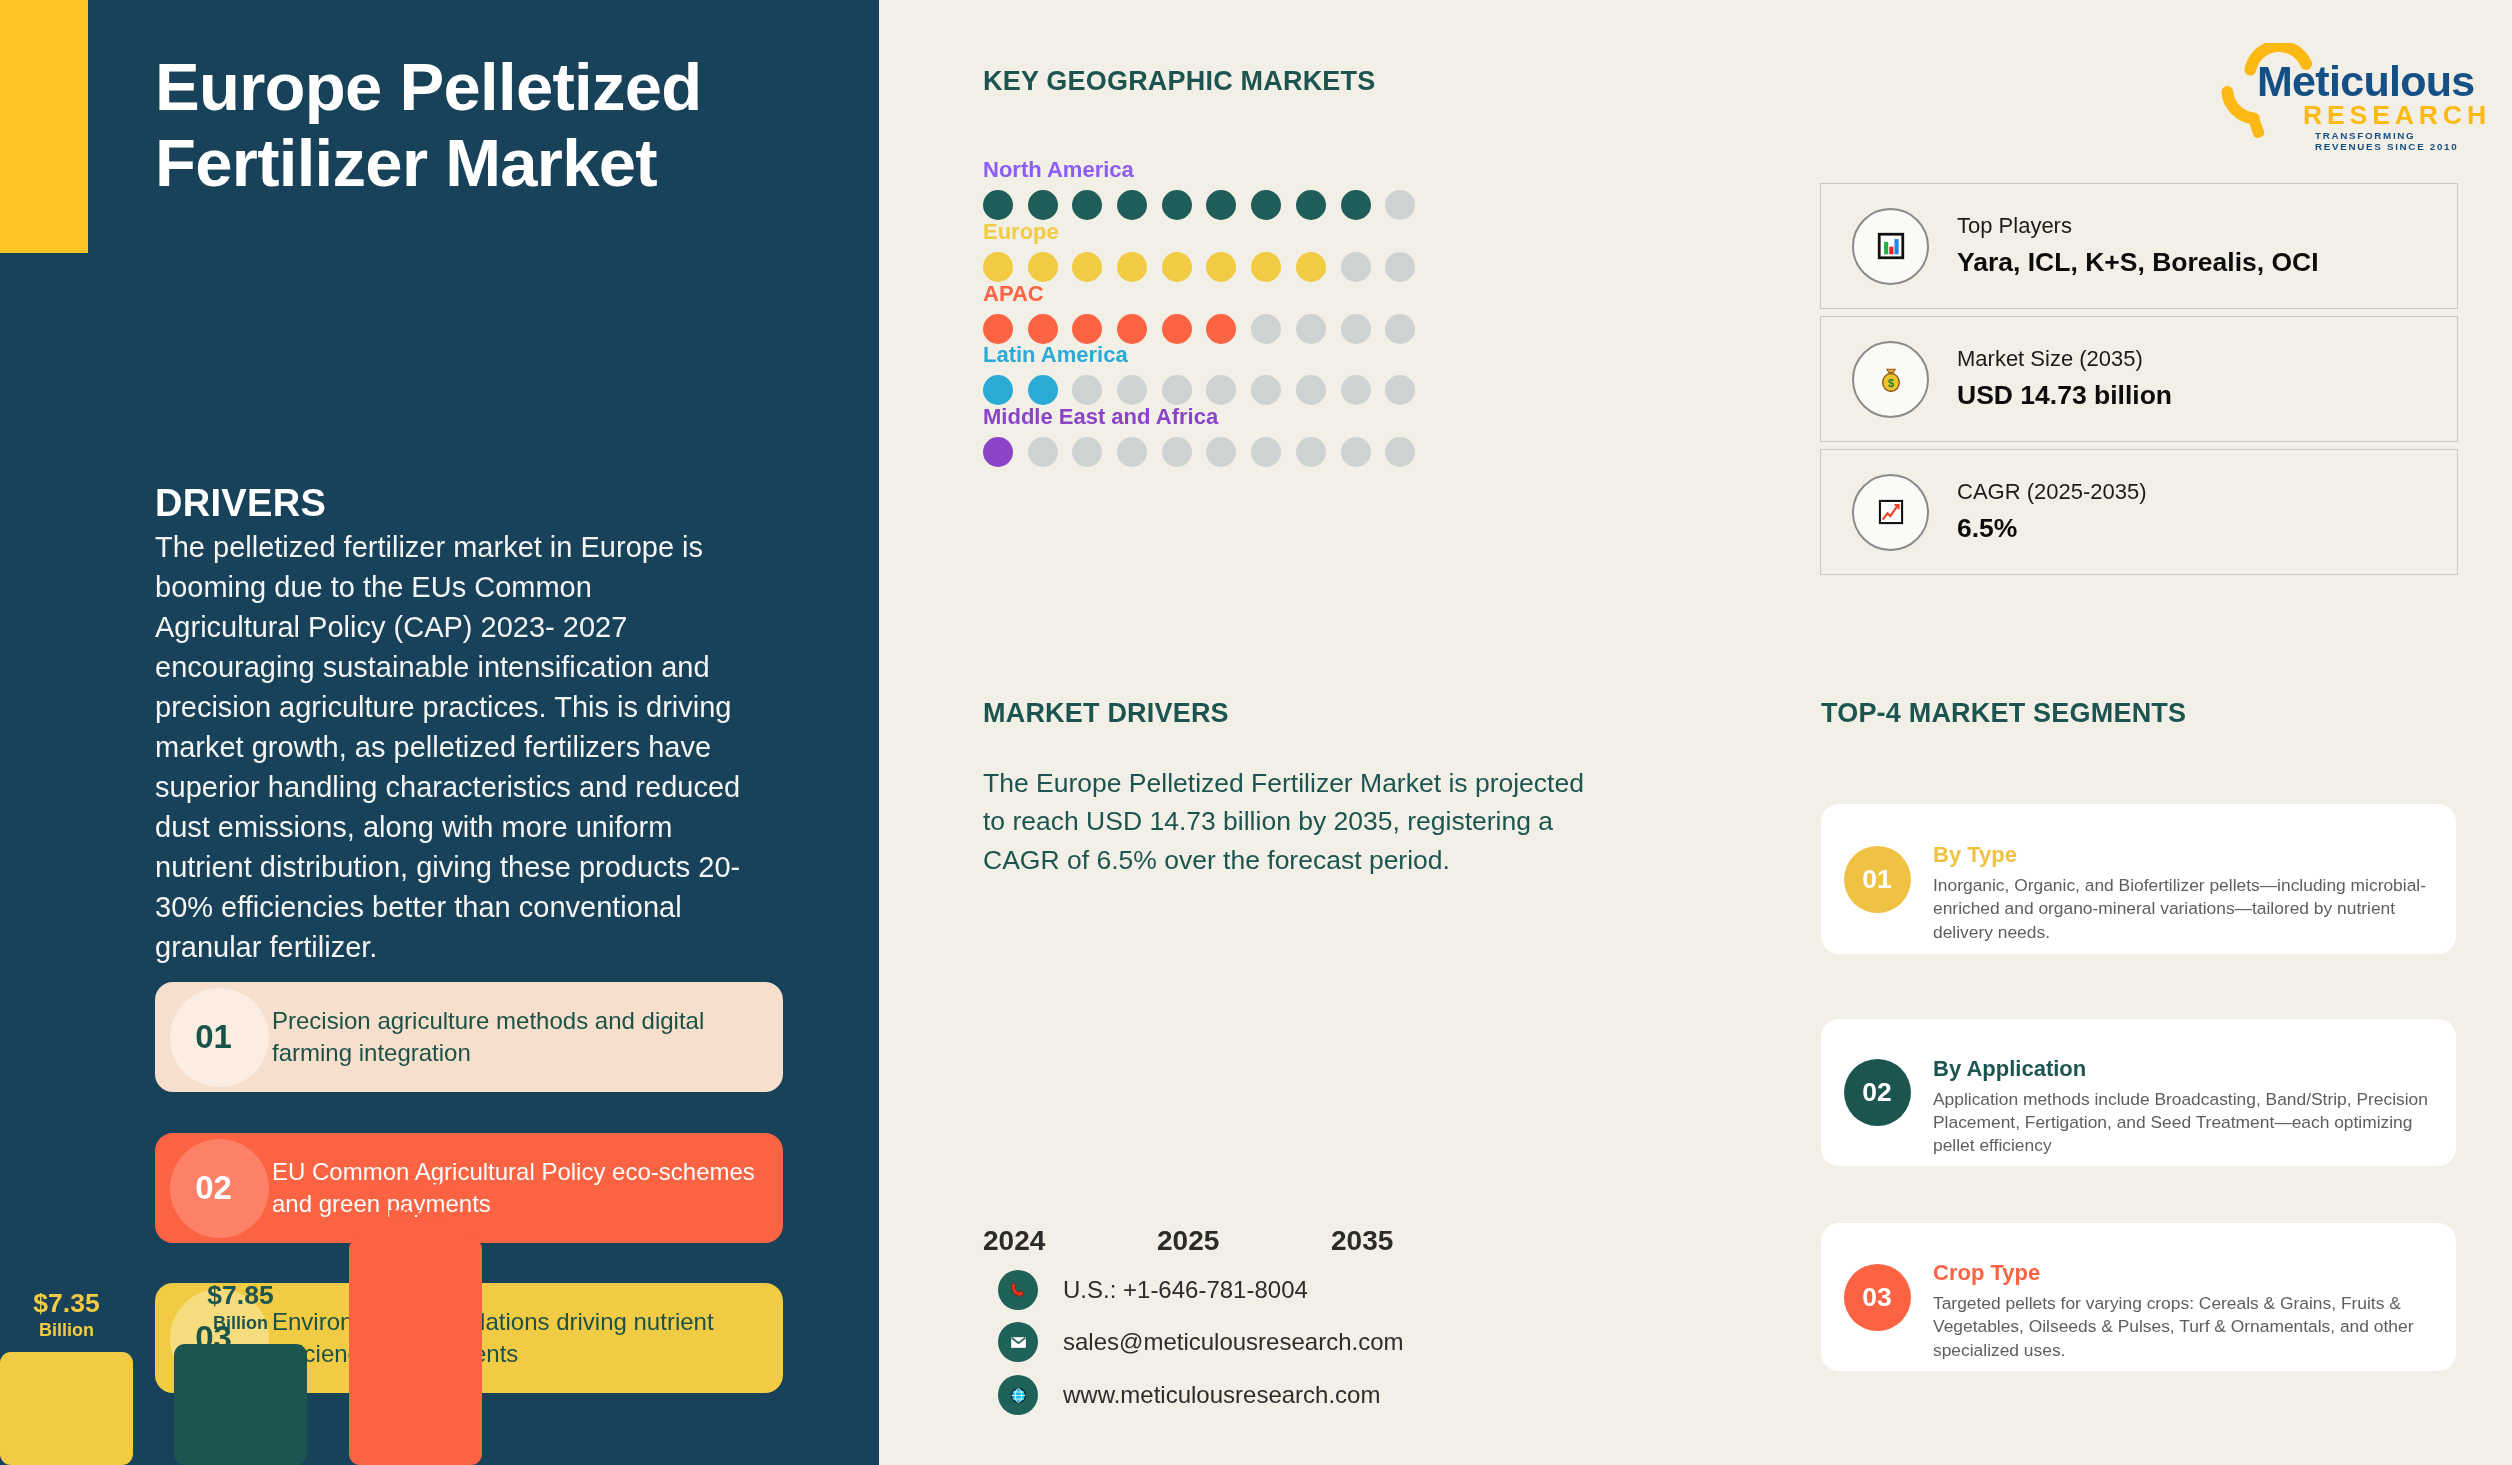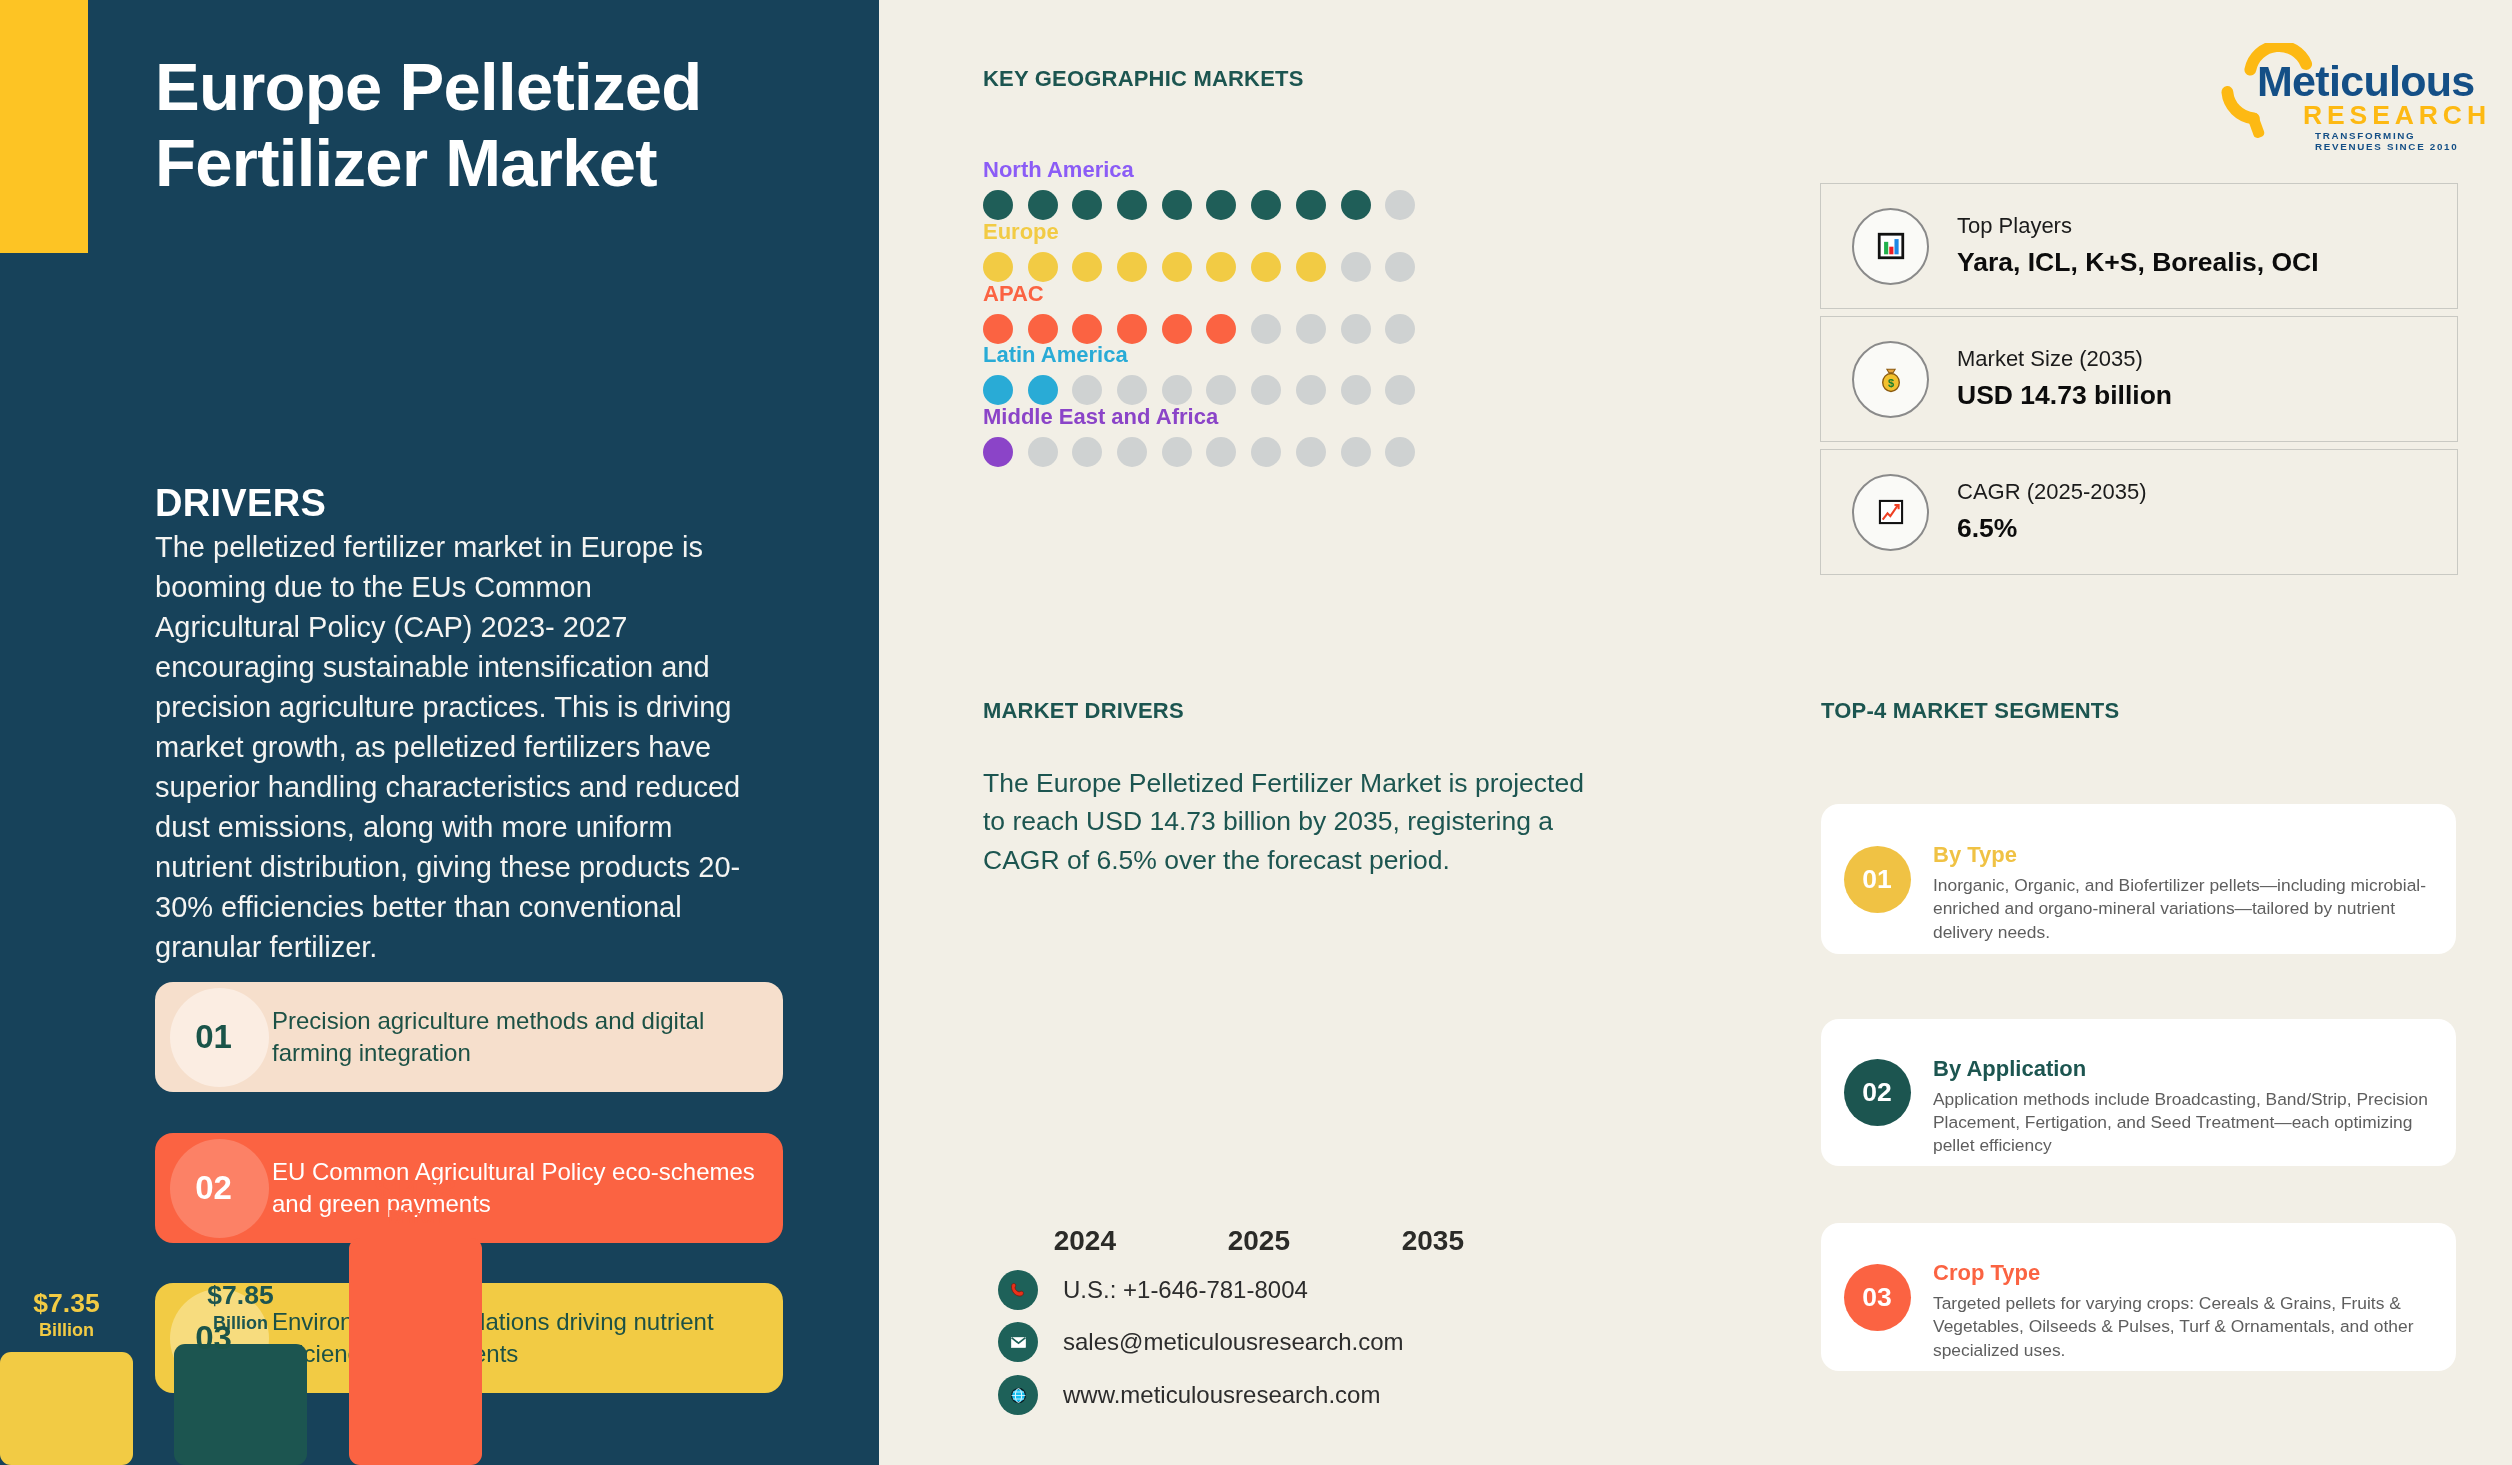--- a/index.html
+++ b/index.html
@@ -78,21 +78,21 @@
     position:absolute;left:91px;top:57px;
     font-size:26.5px;font-weight:bold;color:#FDB913;letter-spacing:4.9px;
   }
   .logo-tag{
     position:absolute;left:103px;top:87px;
     font-size:9.8px;font-weight:bold;color:#144F86;letter-spacing:1.7px;
   }
 
   
   .sec-title{
-    position:absolute;color:#1C5550;font-size:22px;font-weight:bold;
+    position:absolute;color:#1C5550;font-size:27px;font-weight:bold;
     letter-spacing:0.2px;
   }
   #t-geo{left:983px;top:66px;}
   #t-overview{left:983px;top:698px;}
   #t-segments{left:1821px;top:698px;}
 
   
   .geo-group{position:absolute;left:983px;}
   .geo-label{font-size:22px;font-weight:bold;margin:0 0 7px 0;}
   .dot-row{display:flex;gap:14.7px;}
@@ -123,21 +123,21 @@
   .bar-val{
     position:absolute;left:0;width:133px;text-align:center;
     font-size:26.5px;font-weight:bold;line-height:1.0;
   }
   .bar-unit{
     position:absolute;left:0;width:133px;text-align:center;
     font-size:18px;font-weight:bold;line-height:1.0;
   }
   .bar{position:absolute;bottom:0;width:133px;border-radius:11px;}
   .bar-cat{
-    position:absolute;top:1225px;width:133px;text-align:right;
+    position:absolute;top:1225px;width:133px;text-align:left;
     font-size:28px;font-weight:bold;color:#2B2B28;
   }
 
   
   .contact-row{position:absolute;left:998px;display:flex;align-items:center;}
   .contact-ico{
     width:40px;height:40px;border-radius:50%;background:#1E6159;
     display:flex;align-items:center;justify-content:center;flex:0 0 40px;
   }
   .contact-txt{margin-left:25px;font-size:24px;color:#2C2C2C;}

